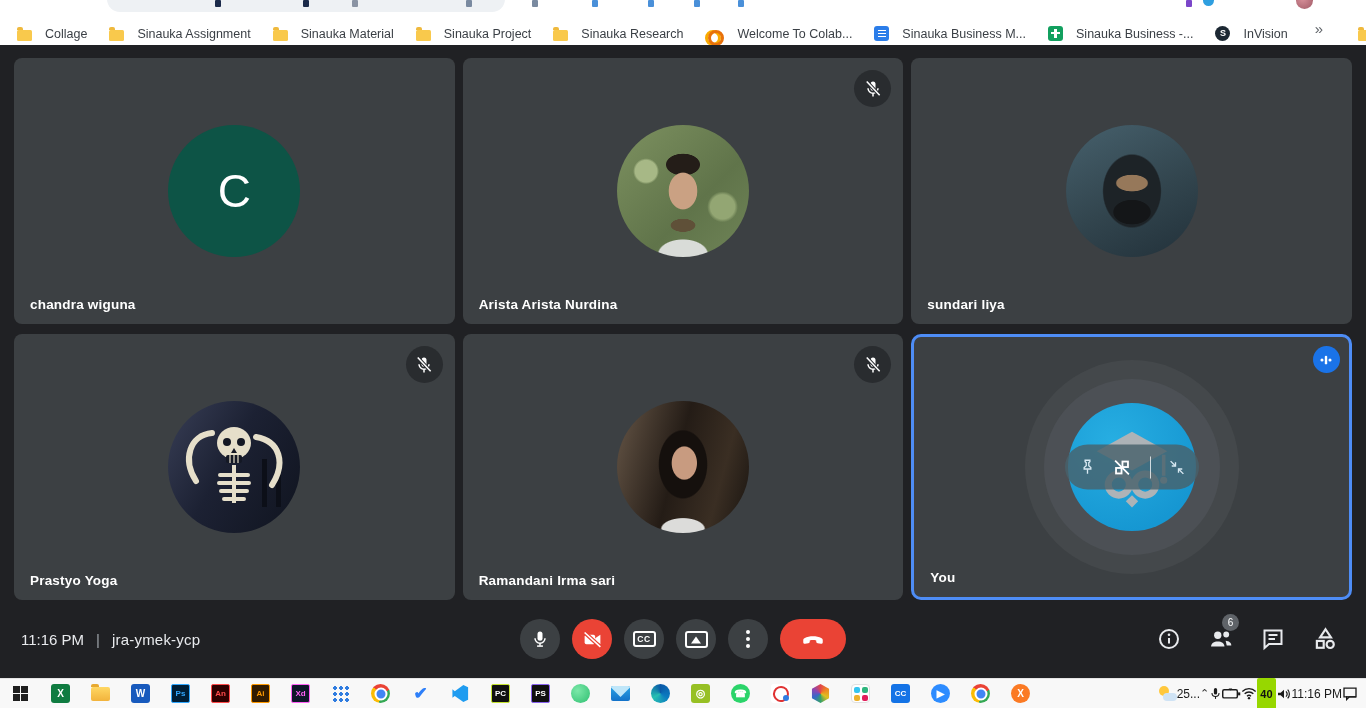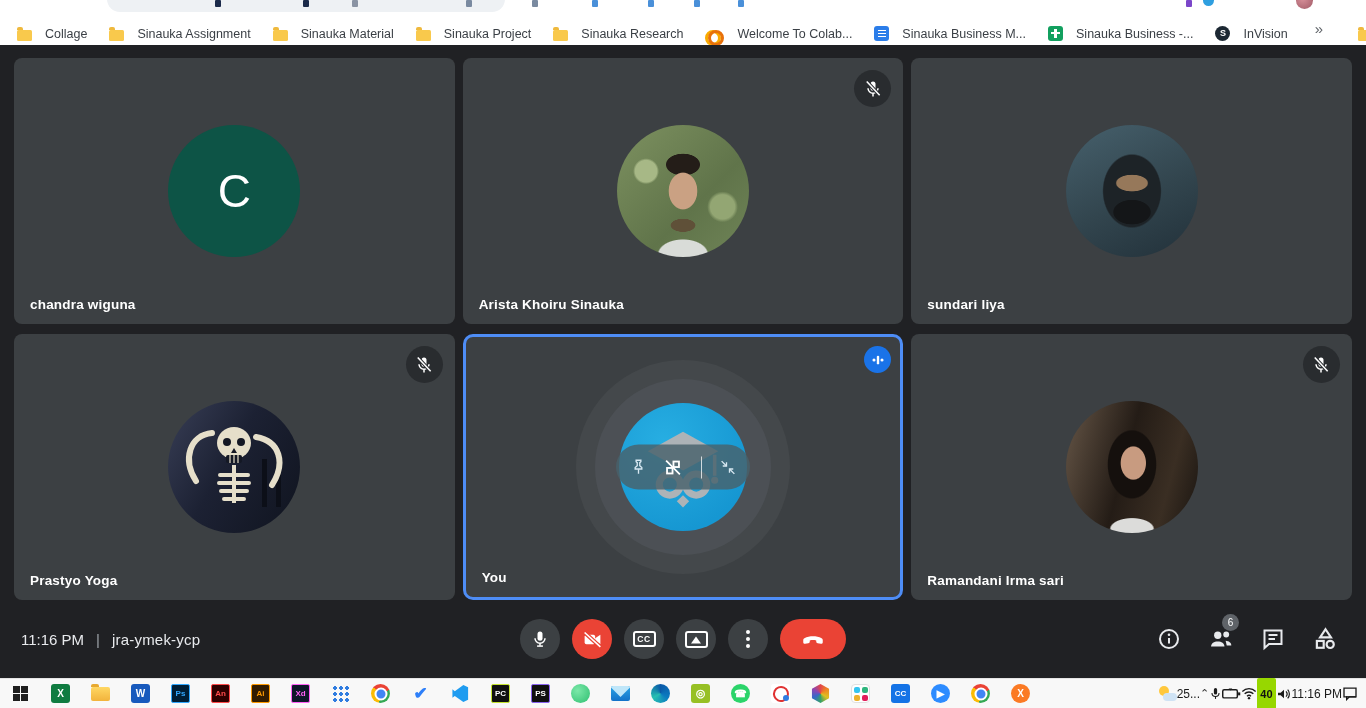--- a/index.html
+++ b/index.html
@@ -237,21 +237,21 @@
         <div class="avatar ph-arista"></div>
         <div class="mute-badge">
           <svg width="20" height="20" viewBox="0 0 24 24">
             <rect x="9" y="3" width="6" height="11" rx="3" fill="#fff"></rect>
             <path d="M6 11a6 6 0 0 0 12 0" stroke="#fff" stroke-width="1.8" fill="none"></path>
             <line x1="12" y1="17.5" x2="12" y2="21" stroke="#fff" stroke-width="1.8"></line>
             <line x1="4.5" y1="3" x2="20" y2="19.5" stroke="#2a2d31" stroke-width="4"></line>
             <line x1="4.5" y1="3" x2="20" y2="19.5" stroke="#fff" stroke-width="1.8"></line>
           </svg>
         </div>
-        <span class="tile-name">Arista Khoiru Sinauka</span>
+        <span class="tile-name">Arista Arista Nurdina</span>
       </div>
 
       <div class="tile">
         <div class="avatar ph-sundari"></div>
         <span class="tile-name">sundari liya</span>
       </div>
 
       <div class="tile">
         <div class="avatar ph-prastyo">
           <svg viewBox="0 0 132 132">
@@ -274,20 +274,34 @@
         <div class="mute-badge">
           <svg width="20" height="20" viewBox="0 0 24 24">
             <rect x="9" y="3" width="6" height="11" rx="3" fill="#fff"></rect>
             <path d="M6 11a6 6 0 0 0 12 0" stroke="#fff" stroke-width="1.8" fill="none"></path>
             <line x1="12" y1="17.5" x2="12" y2="21" stroke="#fff" stroke-width="1.8"></line>
             <line x1="4.5" y1="3" x2="20" y2="19.5" stroke="#2a2d31" stroke-width="4"></line>
             <line x1="4.5" y1="3" x2="20" y2="19.5" stroke="#fff" stroke-width="1.8"></line>
           </svg>
         </div>
         <span class="tile-name">Prastyo Yoga</span>
+      </div>
+
+      <div class="tile">
+        <div class="avatar ph-ramandani"></div>
+        <div class="mute-badge">
+          <svg width="20" height="20" viewBox="0 0 24 24">
+            <rect x="9" y="3" width="6" height="11" rx="3" fill="#fff"></rect>
+            <path d="M6 11a6 6 0 0 0 12 0" stroke="#fff" stroke-width="1.8" fill="none"></path>
+            <line x1="12" y1="17.5" x2="12" y2="21" stroke="#fff" stroke-width="1.8"></line>
+            <line x1="4.5" y1="3" x2="20" y2="19.5" stroke="#2a2d31" stroke-width="4"></line>
+            <line x1="4.5" y1="3" x2="20" y2="19.5" stroke="#fff" stroke-width="1.8"></line>
+          </svg>
+        </div>
+        <span class="tile-name">Ramandani Irma sari</span>
       </div>
 
       <div class="tile is-you">
         <div class="ring-outer"></div>
         <div class="ring-mid"></div>
         <div class="you-blue">
           <svg width="88" height="88" viewBox="0 0 100 100">
             <polygon points="50,10 90,32 50,54 10,32" fill="#adb3b7"></polygon>
             <line x1="86" y1="36" x2="86" y2="60" stroke="#adb3b7" stroke-width="4"></line>
             <circle cx="86" cy="65" r="4" fill="#adb3b7"></circle>
@@ -322,34 +336,20 @@
         </div>
         <div class="speak-badge">
           <svg width="16" height="16" viewBox="0 0 24 24">
             <circle cx="6" cy="12" r="2.3" fill="#fff"></circle>
             <rect x="10.2" y="5.5" width="3.6" height="13" rx="1.8" fill="#fff"></rect>
             <circle cx="18" cy="12" r="2.3" fill="#fff"></circle>
           </svg>
         </div>
         <span class="tile-name">You</span>
       </div>
-
-      <div class="tile">
-        <div class="avatar ph-ramandani"></div>
-        <div class="mute-badge">
-          <svg width="20" height="20" viewBox="0 0 24 24">
-            <rect x="9" y="3" width="6" height="11" rx="3" fill="#fff"></rect>
-            <path d="M6 11a6 6 0 0 0 12 0" stroke="#fff" stroke-width="1.8" fill="none"></path>
-            <line x1="12" y1="17.5" x2="12" y2="21" stroke="#fff" stroke-width="1.8"></line>
-            <line x1="4.5" y1="3" x2="20" y2="19.5" stroke="#2a2d31" stroke-width="4"></line>
-            <line x1="4.5" y1="3" x2="20" y2="19.5" stroke="#fff" stroke-width="1.8"></line>
-          </svg>
-        </div>
-        <span class="tile-name">Ramandani Irma sari</span>
-      </div>
     </div>
 
     <div id="meet-bar">
       <div id="meet-status">
         <span>11:16 PM</span>
         <span class="sep">|</span>
         <span class="code">jra-ymek-ycp</span>
       </div>
 
       <div id="controls">

